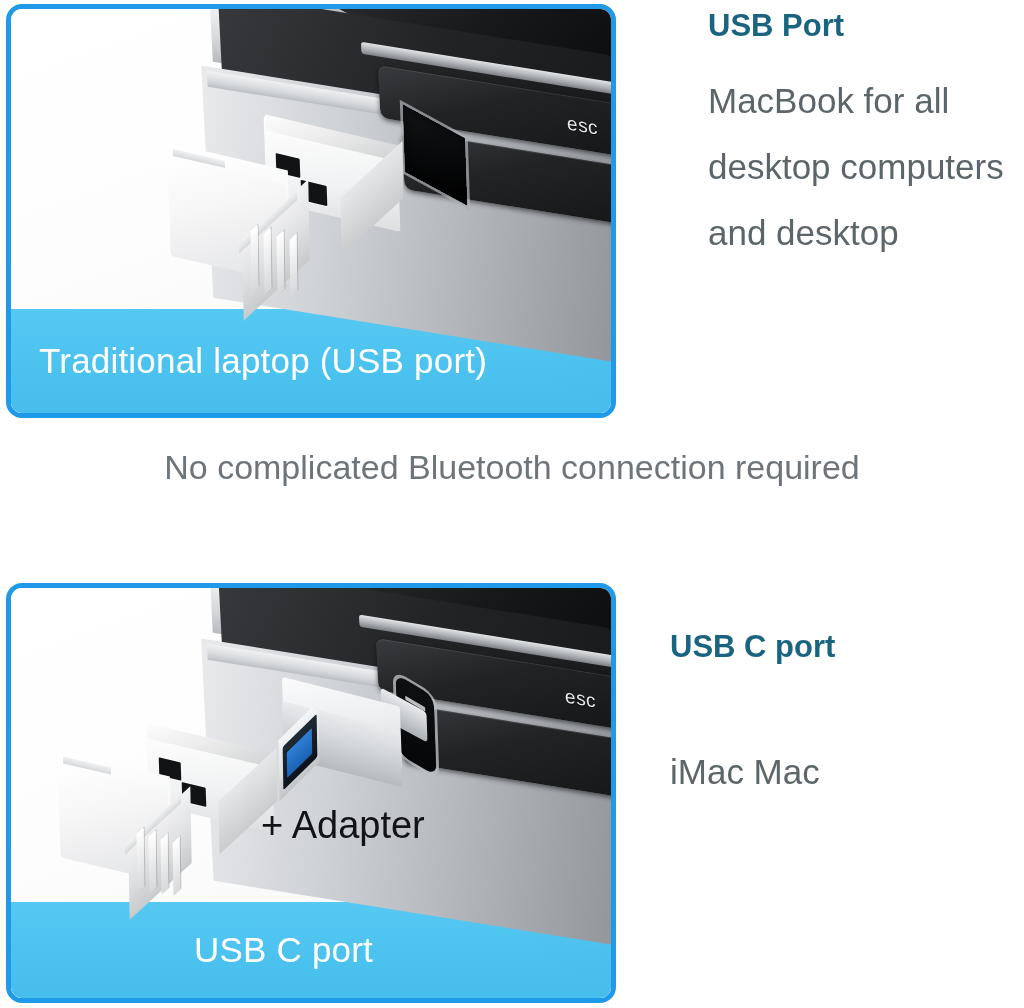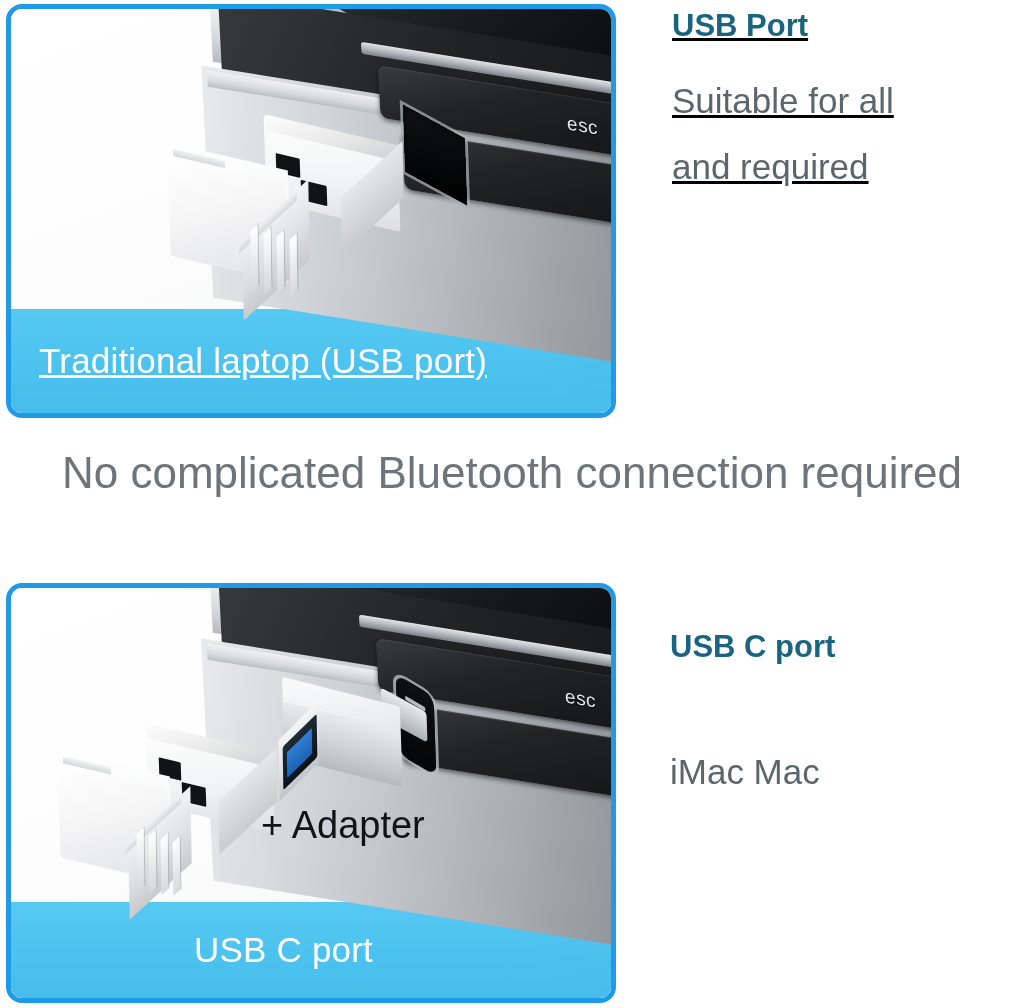--- a/index.html
+++ b/index.html
@@ -46,21 +46,21 @@
   #caption-top    { height: 104px; }
   #caption-bottom { height: 96px;  }
   .caption-text {
     color: #ffffff;
     font-size: 35px;
     letter-spacing: 0.2px;
     white-space: nowrap;
     position: relative;
     z-index: 2;
   }
-  #caption-top .caption-text    { margin-left: 28px; text-decoration: underline; }
+  #caption-top .caption-text    { margin-left: 28px; }
   #caption-bottom .caption-text { margin-left: 183px; }
   
   .caption-fold {
     position: absolute;
     right: -40px; top: -70px;
     width: 190px; height: 150px;
     background: linear-gradient(215deg, rgba(60,150,200,.30) 0%, rgba(80,180,225,.12) 48%, rgba(255,255,255,0) 72%);
     transform: rotate(12deg);
     z-index: 1;
   }
@@ -224,21 +224,21 @@
     font-size: 31px;
     font-weight: bold;
     white-space: nowrap;
   }
   .col-line {
     color: #5c666a;
     font-size: 35px;
     white-space: nowrap;
   }
 
-  #col-top        { left: 672px; top: 8px; text-decoration: underline;   }
+  #col-top        { left: 708px; top: 8px;   }
   #col-top .col-heading { margin-bottom: 37px; }
   #col-top .col-line    { margin-bottom: 26px; }
 
   #col-bottom     { left: 670px; top: 629px; }
   #col-bottom .col-heading { margin-bottom: 87px; }
   #col-bottom .col-line    { margin-bottom: 27px; margin-top: 32px; }
 
   
   #middle-banner {
     position: absolute;
@@ -246,21 +246,21 @@
     text-align: center;
   }
   #middle-title {
     color: #0b0c0d;
     font-size: 38px;
     font-weight: bold;
     line-height: 1.05;
   }
   #middle-subtitle {
     color: #6d757b;
-    font-size: 44px;
+    font-size: 34px;
     margin-top: 10px;
     line-height: 1.05;
   }
 </style>
 </head>
 <body>
 
 <div class="panel" id="panel-top">
   <div class="photo">
 
@@ -311,22 +311,23 @@
   </div>
 
   <div class="caption-bar" id="caption-top">
     <div class="caption-fold"></div>
     <span class="caption-text">Traditional laptop (USB port)</span>
   </div>
 </div>
 
 <div class="text-col" id="col-top">
   <div class="col-heading">USB Port</div>
-  <div class="col-line">Suitable for all</div>
-  <div class="col-line">and required</div>
+  <div class="col-line">MacBook for all</div>
+  <div class="col-line">desktop computers</div>
+  <div class="col-line">and desktop</div>
 </div>
 
 <div id="middle-banner">
   <div id="middle-subtitle">No complicated Bluetooth connection required</div>
 </div>
 
 <div class="panel" id="panel-bottom">
   <div class="photo">
 
     <div class="laptop">

